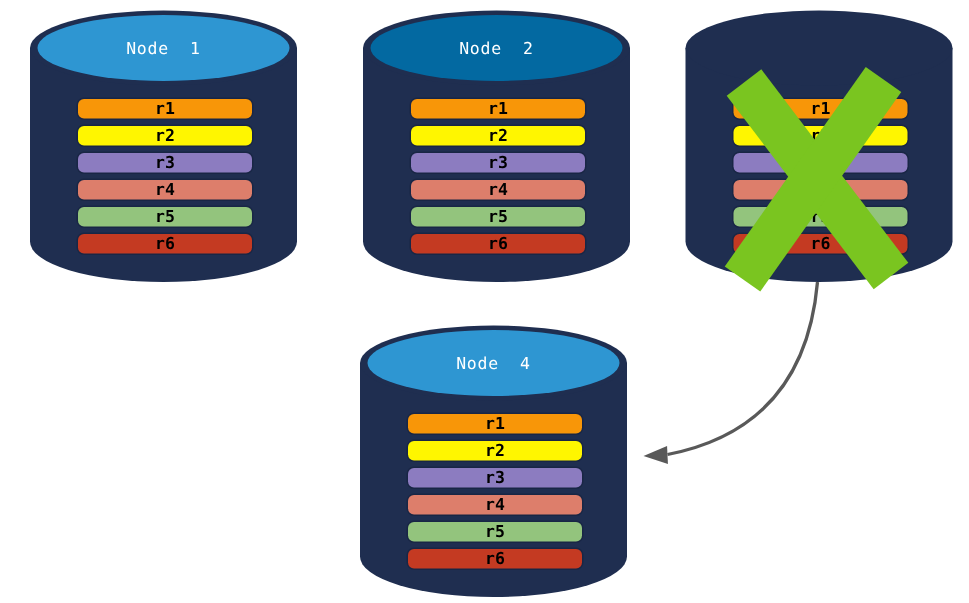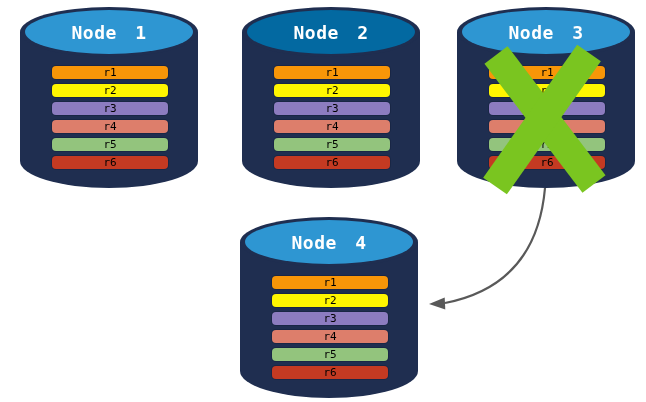--- a/index.html
+++ b/index.html
@@ -26,36 +26,36 @@
   }
   .cyl-top-inner {
     position: absolute;
     left: 5px; top: 3px;
     width: 168px; height: 44px;
     border-radius: 50%;
     display: flex; align-items: center; justify-content: center;
   }
   .node-label {
     color: #ffffff;
-    font-weight: bold;
-    font-size: 18px;
+    font-weight: normal;
+    font-size: 11px;
     word-spacing: 7px;
     letter-spacing: 0.5px;
   }
   .records {
     position: absolute;
     left: 32px; top: 59px;
     width: 116px;
     display: flex; flex-direction: column; gap: 5px;
   }
   .record {
     height: 13px;
     border-radius: 4px;
     font-size: 11px;
-    font-weight: normal;
+    font-weight: bold;
     line-height: 13px;
     text-align: center;
     color: #000000;
     box-shadow: 0 0 0 1px rgba(20,32,60,0.55);
   }
   .overlay {
     position: absolute;
     left: 0; top: 0;
     pointer-events: none;
     z-index: 10;
@@ -94,23 +94,20 @@
       <div class="record" style="background-color: rgb(140, 124, 192);">r3</div>
       <div class="record" style="background-color: rgb(221, 126, 107);">r4</div>
       <div class="record" style="background-color: rgb(147, 196, 125);">r5</div>
       <div class="record" style="background-color: rgb(196, 58, 34);">r6</div>
     </div>
   </div>
 
   <div class="node" style="left:457px; top:7px;">
     <div class="cyl-body" style="background-color: rgb(31, 46, 80);"></div>
     <div class="cyl-top-outer" style="background-color: rgb(31, 46, 80);"></div>
-    <div class="cyl-top-inner" style="background-color: rgb(46, 150, 210);">
-      <span class="node-label">Node 3</span>
-    </div>
     <div class="records">
       <div class="record" style="background-color: rgb(248, 150, 8);">r1</div>
       <div class="record" style="background-color: rgb(255, 246, 0);">r2</div>
       <div class="record" style="background-color: rgb(140, 124, 192);">r3</div>
       <div class="record" style="background-color: rgb(221, 126, 107);">r4</div>
       <div class="record" style="background-color: rgb(147, 196, 125);">r5</div>
       <div class="record" style="background-color: rgb(196, 58, 34);">r6</div>
     </div>
   </div>
 

